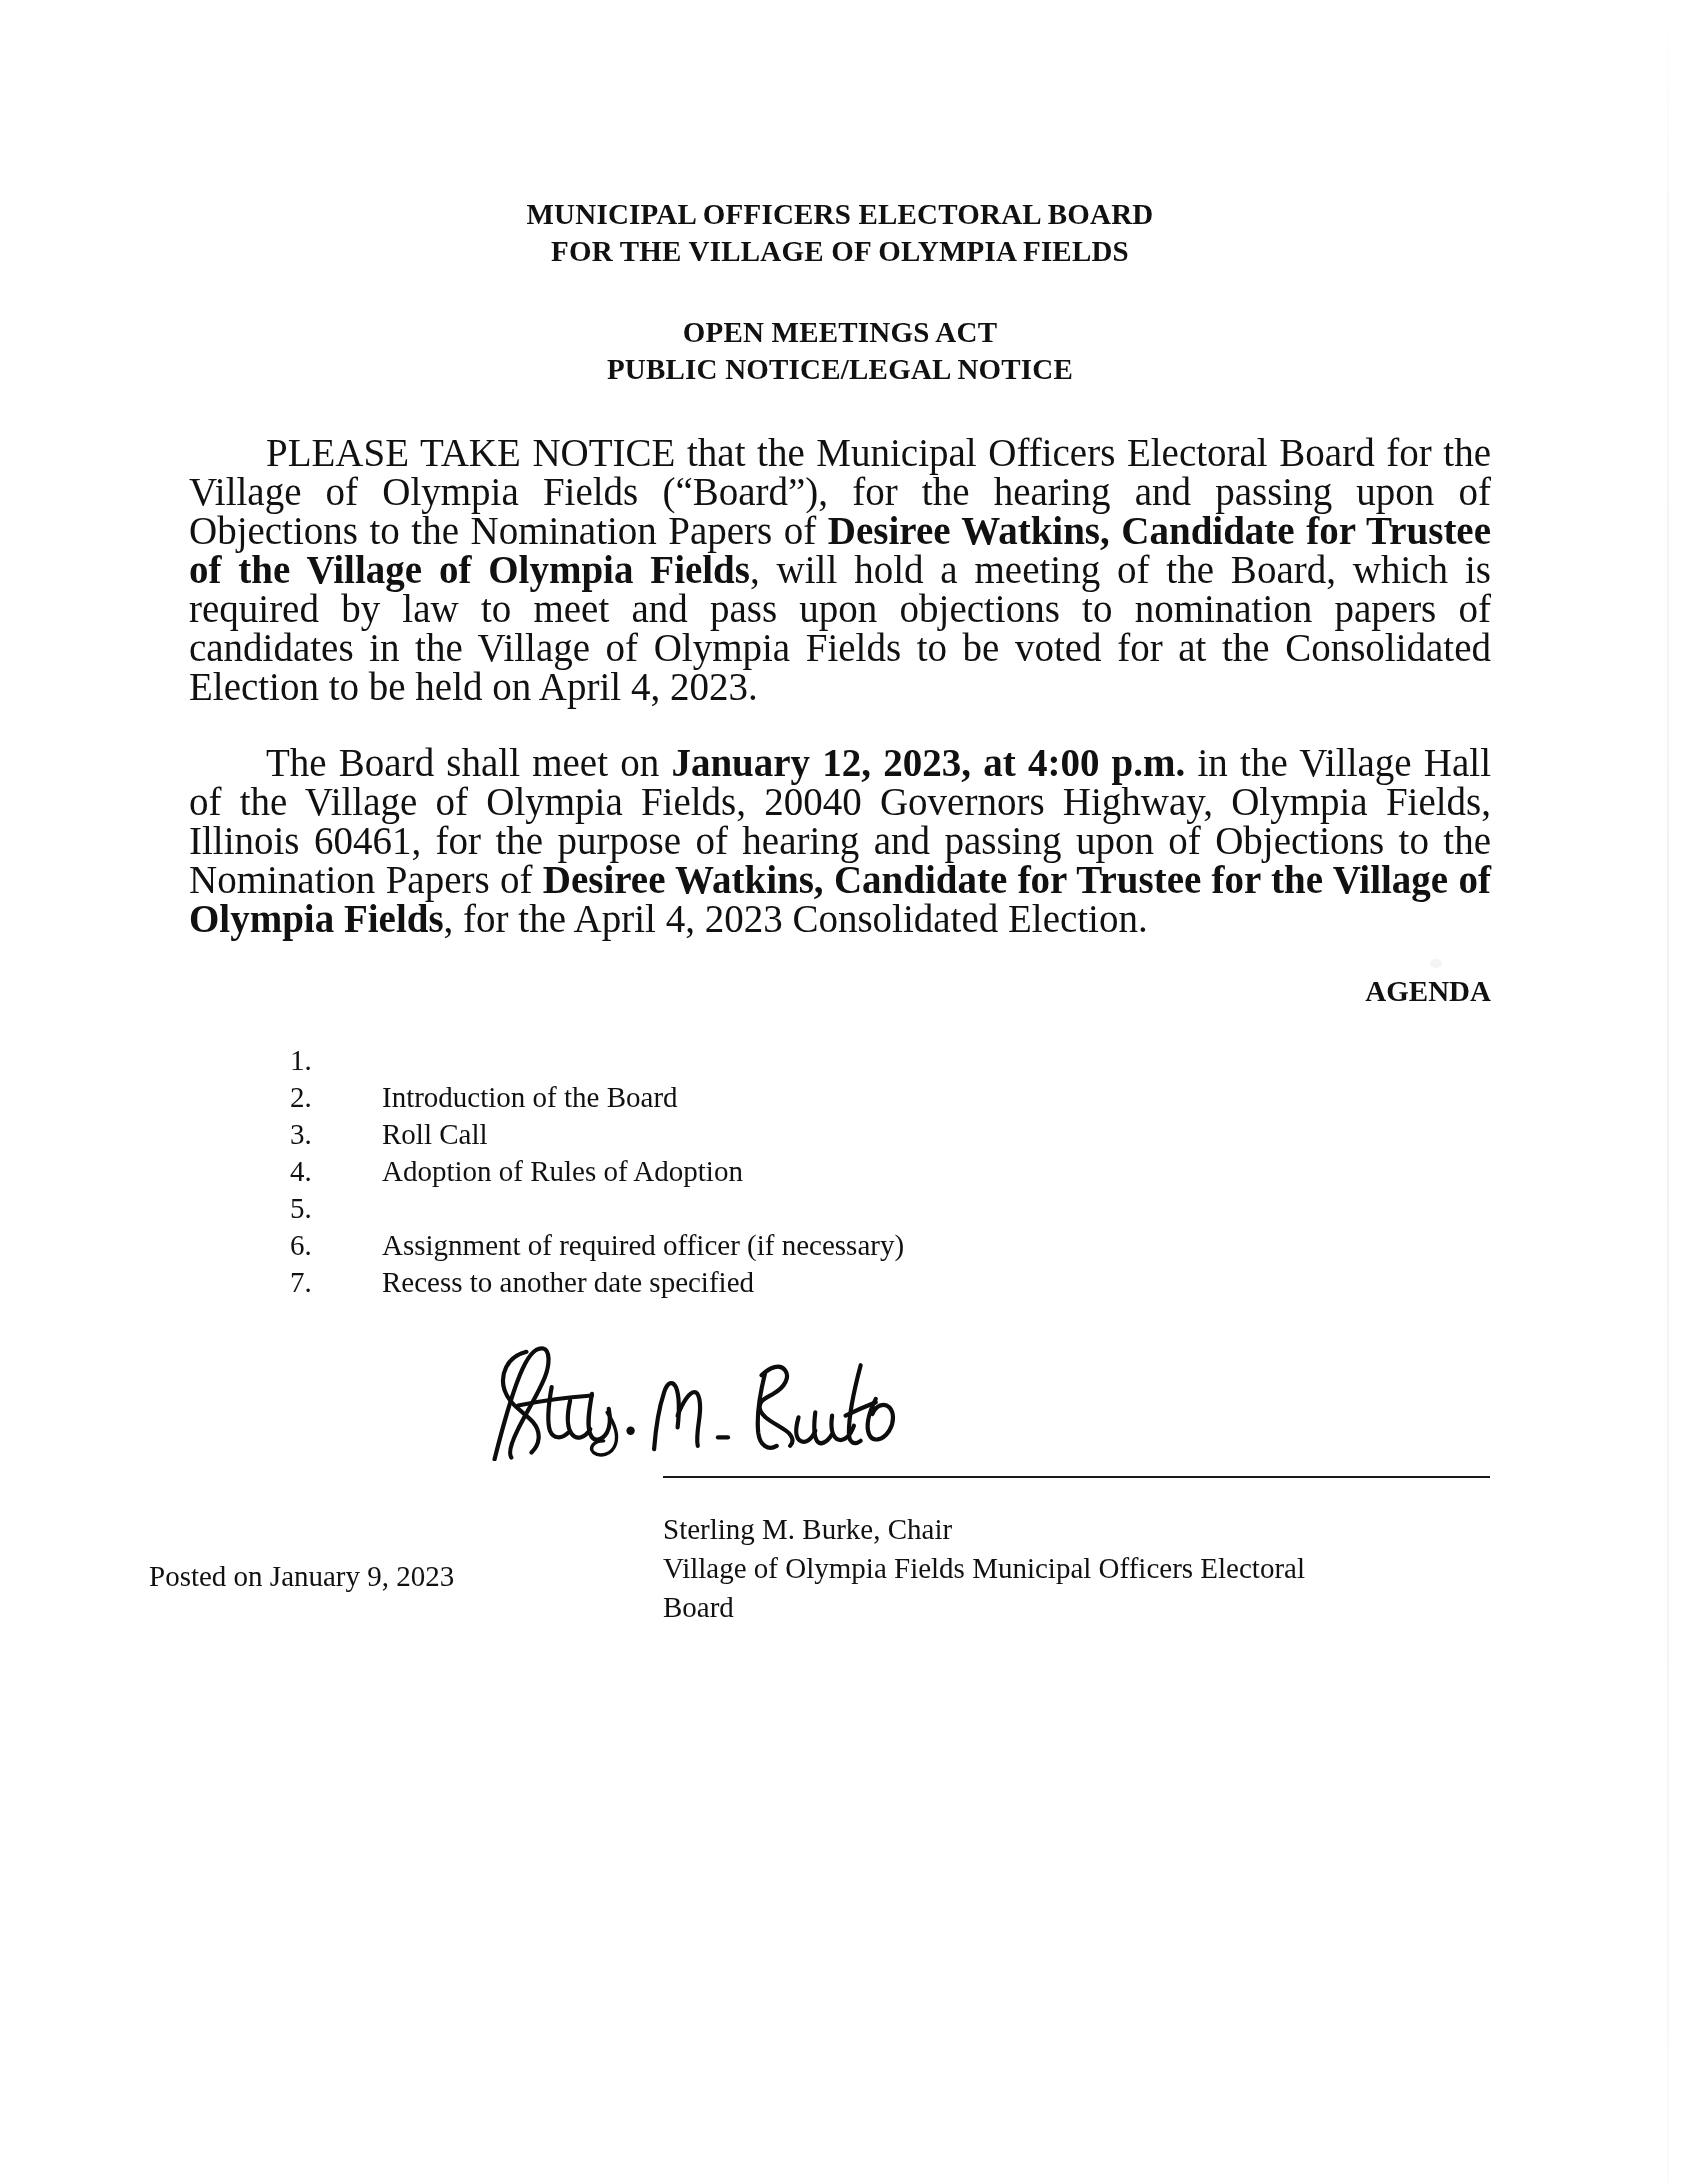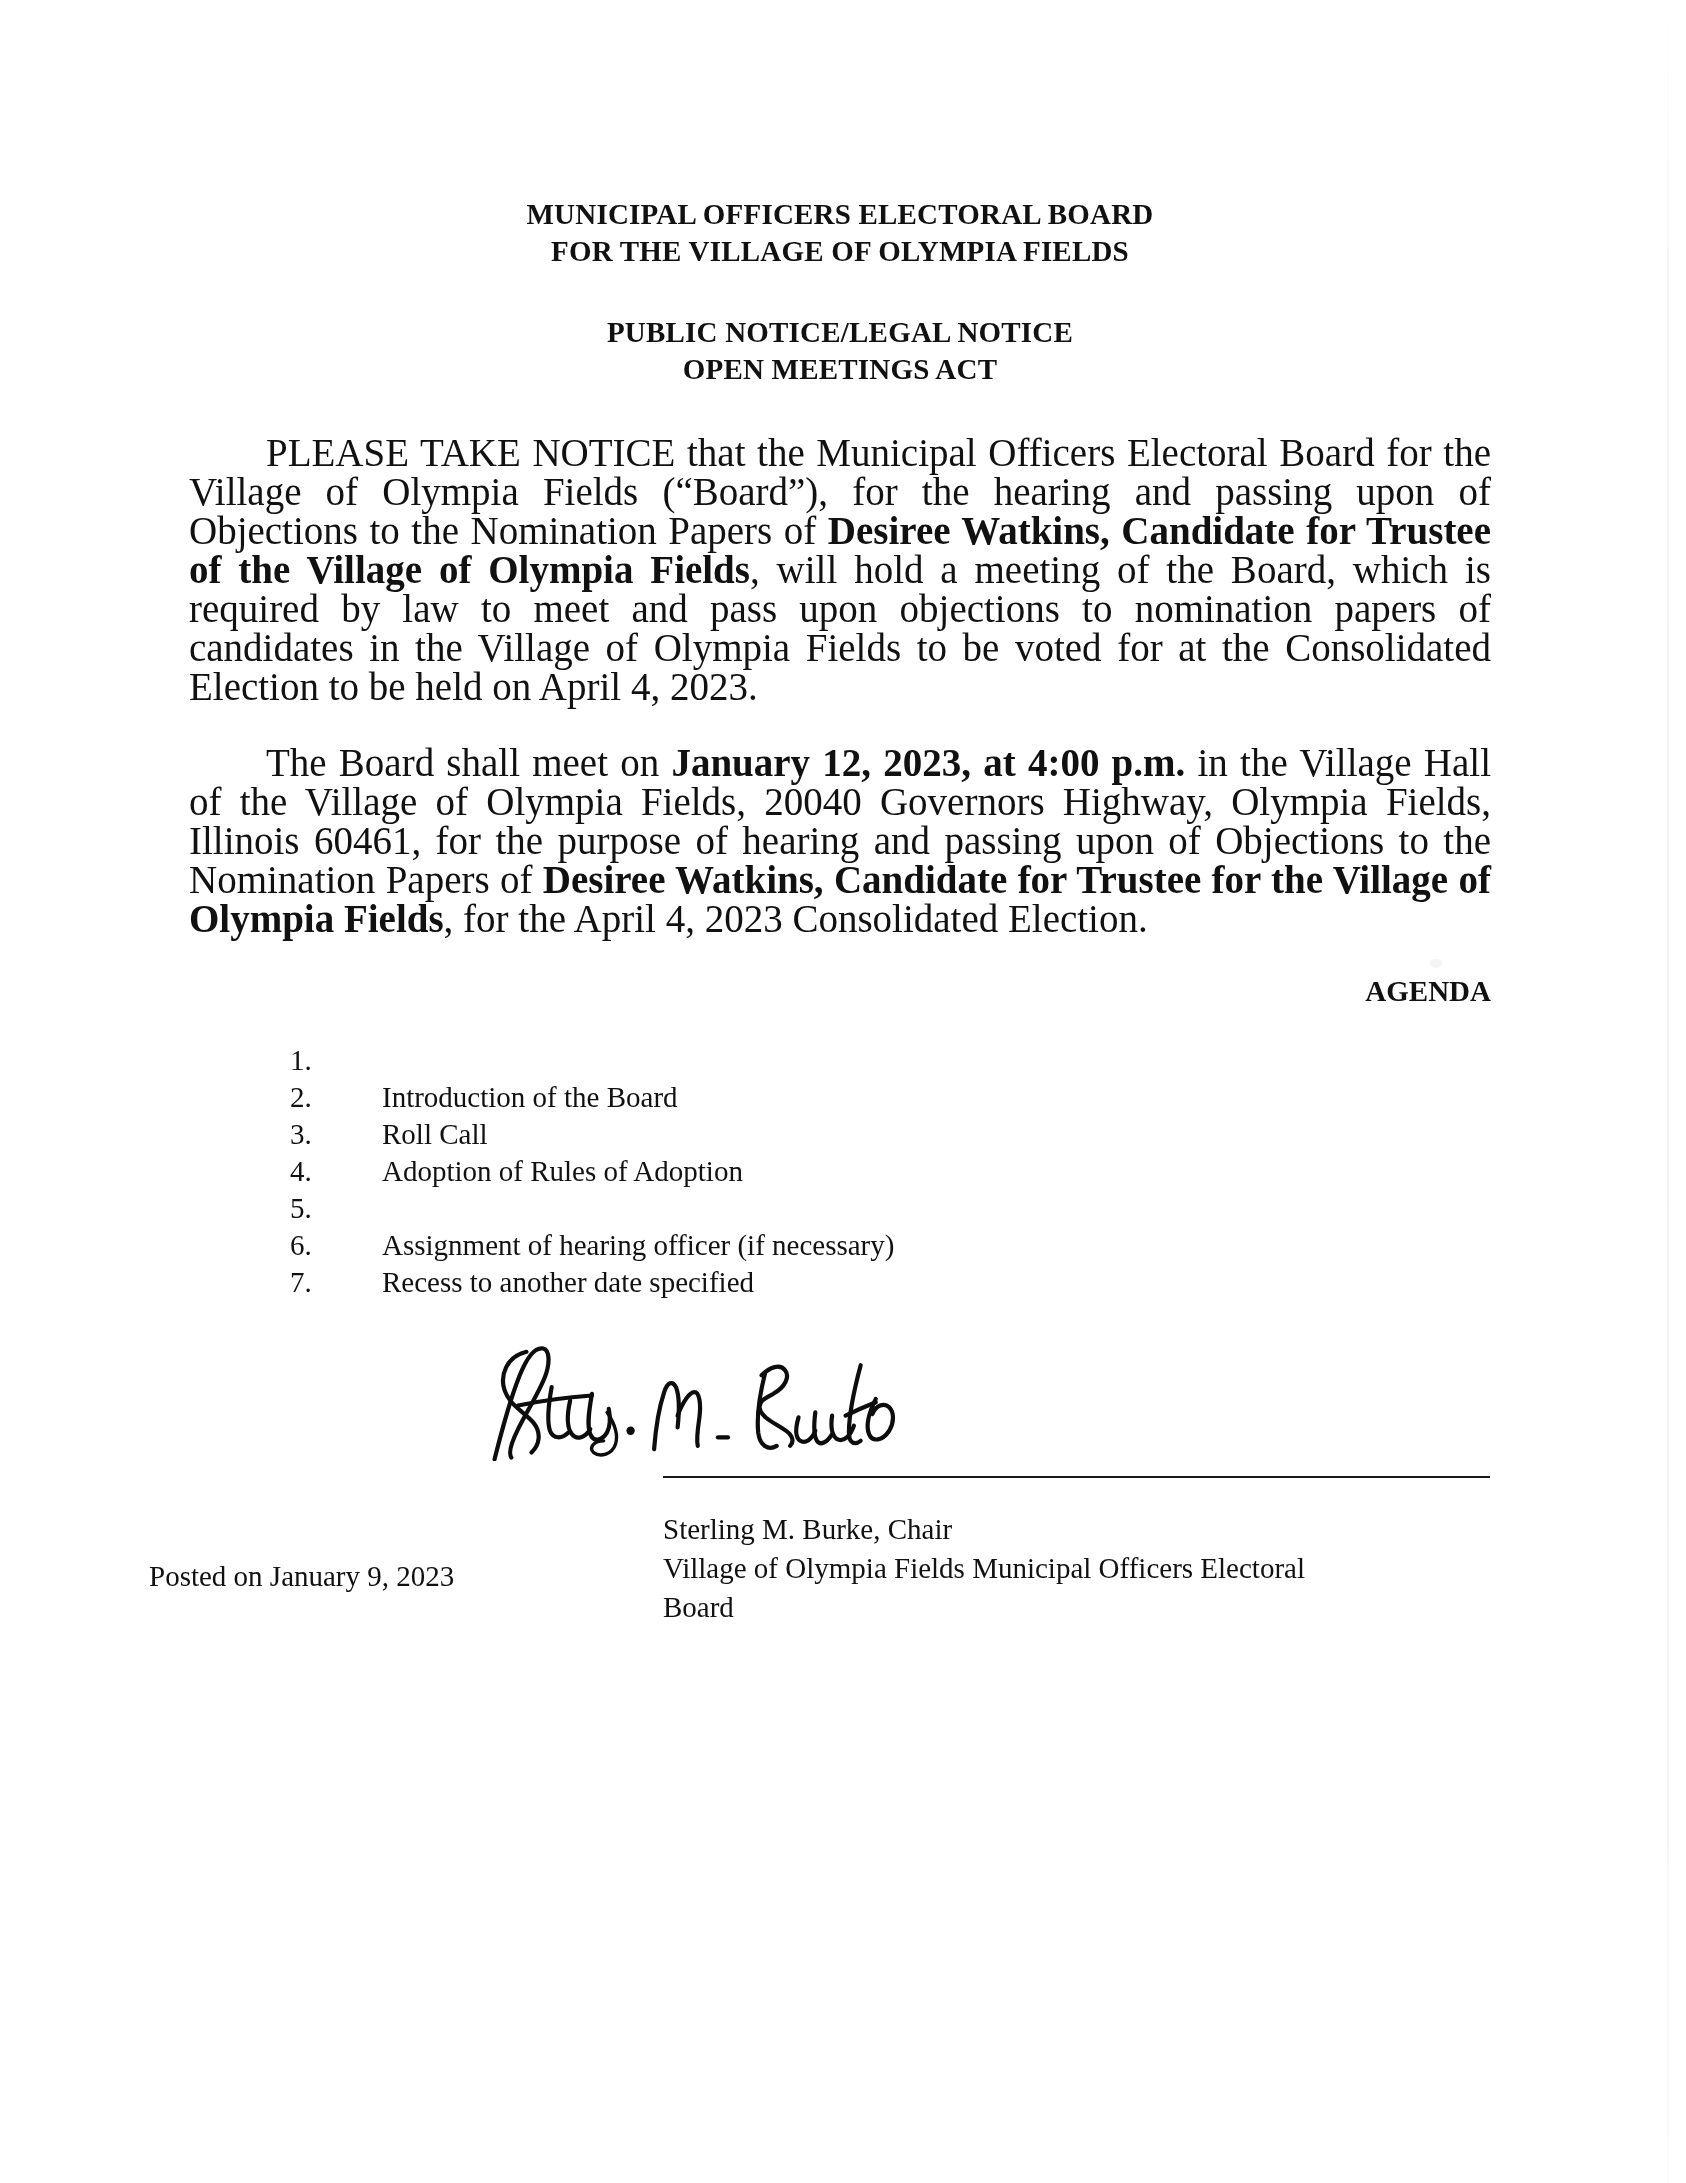--- a/index.html
+++ b/index.html
@@ -148,22 +148,22 @@
 <div class="scan-speck"></div>
 
 <div class="page">
 
   <div class="title-block title-1">
     <div>MUNICIPAL OFFICERS ELECTORAL BOARD</div>
     <div>FOR THE VILLAGE OF OLYMPIA FIELDS</div>
   </div>
 
   <div class="title-block title-2">
+    <div>OPEN MEETINGS ACT</div>
     <div>PUBLIC NOTICE/LEGAL NOTICE</div>
-    <div>OPEN MEETINGS ACT</div>
   </div>
 
   <p class="body-para para-1"><span>PLEASE TAKE NOTICE that the Municipal Officers Electoral Board for the Village of Olympia Fields (“Board”), for the hearing and passing upon of Objections to the Nomination Papers of </span><b>Desiree Watkins, Candidate for Trustee of the Village of Olympia Fields</b><span>, will hold a meeting of the Board, which is required by law to meet and pass upon objections to nomination papers of candidates in the Village of Olympia Fields to be voted for at the Consolidated Election to be held on April 4, 2023.</span></p>
 
   <p class="body-para para-2"><span>The Board shall meet on </span><b>January 12, 2023, at 4:00 p.m.</b><span> in the Village Hall of the Village of Olympia Fields, 20040 Governors Highway, Olympia Fields, Illinois 60461, for the purpose of hearing and passing upon of Objections to the Nomination Papers of </span><b>Desiree Watkins, Candidate for Trustee for the Village of Olympia Fields</b><span>, for the April 4, 2023 Consolidated Election.</span></p>
 
   <div class="agenda-heading">AGENDA</div>
 
   <ul class="agenda-list">
     <li class="agenda-item">
@@ -179,21 +179,21 @@
     </li>
     <li class="agenda-item">
       <span class="agenda-num">4.</span>
       <span class="agenda-text">Adoption of Rules of Adoption</span>
     </li>
     <li class="agenda-item">
       <span class="agenda-num">5.</span>
     </li>
     <li class="agenda-item">
       <span class="agenda-num">6.</span>
-      <span class="agenda-text">Assignment of hearing officer (if necessary)</span>
+      <span class="agenda-text">Assignment of required officer (if necessary)</span>
     </li>
     <li class="agenda-item">
       <span class="agenda-num">7.</span>
       <span class="agenda-text">Recess to another date specified</span>
     </li>
   </ul>
 
   <div class="sig-area">
     <div class="signature">
       <svg viewBox="0 0 680 150" xmlns="http://www.w3.org/2000/svg" aria-hidden="true">

